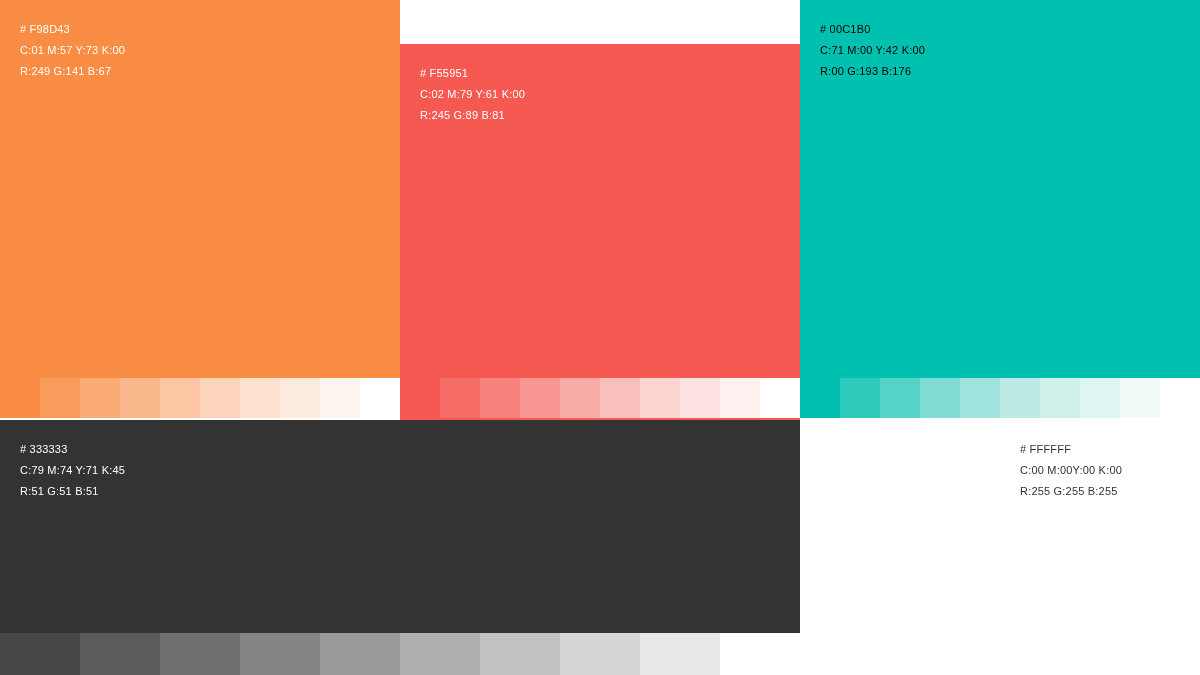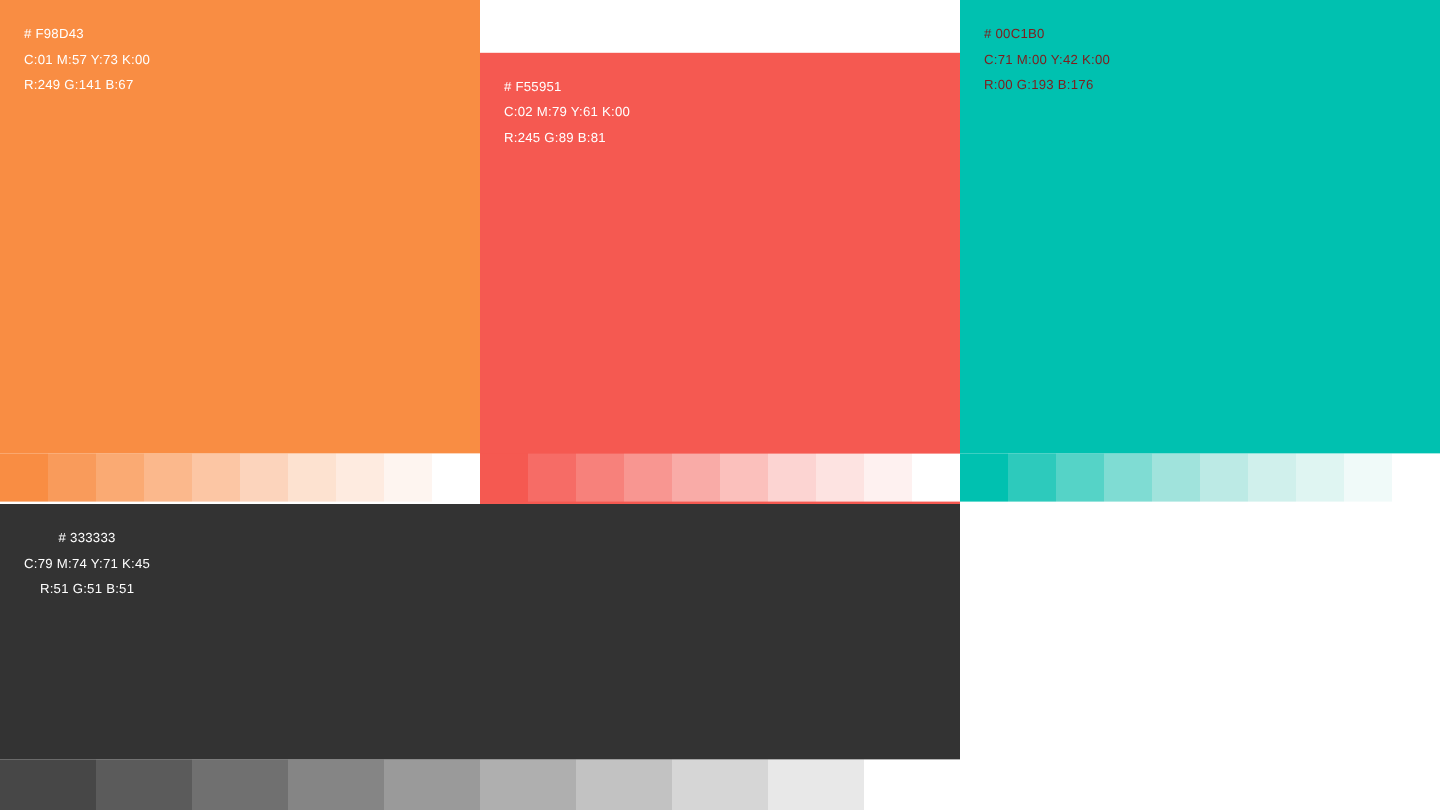--- a/index.html
+++ b/index.html
@@ -83,54 +83,61 @@
     <div class="tint" style="background: rgb(248, 150, 145);"></div>
     <div class="tint" style="background: rgb(249, 171, 167);"></div>
     <div class="tint" style="background: rgb(251, 192, 188);"></div>
     <div class="tint" style="background: rgb(252, 212, 210);"></div>
     <div class="tint" style="background: rgb(253, 227, 225);"></div>
     <div class="tint" style="background: rgb(254, 241, 240);"></div>
     <div class="tint" style="background: rgb(255, 255, 255);"></div>
   </div>
 
   <div class="block" style="left: 800px; top: 0px; width: 400px; height: 378px; background: rgb(0, 193, 176);">
-    <div class="info t-light" style="color: #7f1d1d;">
+    <div class="info t-light" style="color: #000000;">
       <span class="line"># 00C1B0</span>
       <span class="line">C:71 M:00 Y:42 K:00</span>
       <span class="line">R:00 G:193 B:176</span>
     </div>
   </div>
   <div class="tints" style="left:800px; top:378px; width:400px; height:40px;">
     <div class="tint" style="background: rgb(0, 193, 176);"></div>
     <div class="tint" style="background: rgb(45, 202, 188);"></div>
     <div class="tint" style="background: rgb(85, 211, 199);"></div>
     <div class="tint" style="background: rgb(127, 220, 211);"></div>
     <div class="tint" style="background: rgb(160, 227, 220);"></div>
     <div class="tint" style="background: rgb(188, 234, 229);"></div>
     <div class="tint" style="background: rgb(208, 240, 236);"></div>
     <div class="tint" style="background: rgb(223, 245, 242);"></div>
     <div class="tint" style="background: rgb(240, 250, 249);"></div>
     <div class="tint" style="background: rgb(255, 255, 255);"></div>
   </div>
 
-  <div class="block" style="left: 0px; top: 420px; width: 800px; height: 213px; background: rgb(51, 51, 51); text-align: center;">
+  <div class="block" style="left: 0px; top: 420px; width: 800px; height: 213px; background: rgb(51, 51, 51);">
     <div class="info t-light" style="color: rgb(255, 255, 255);">
       <span class="line"># 333333</span>
       <span class="line">C:79 M:74 Y:71 K:45</span>
       <span class="line">R:51 G:51 B:51</span>
     </div>
   </div>
   <div class="tints" style="left:0px; top:633px; width:800px; height:42px;">
     <div class="tint" style="background: rgb(71, 71, 71);"></div>
     <div class="tint" style="background: rgb(91, 91, 91);"></div>
     <div class="tint" style="background: rgb(112, 112, 112);"></div>
     <div class="tint" style="background: rgb(133, 133, 133);"></div>
     <div class="tint" style="background: rgb(154, 154, 154);"></div>
     <div class="tint" style="background: rgb(175, 175, 175);"></div>
     <div class="tint" style="background: rgb(194, 194, 194);"></div>
     <div class="tint" style="background: rgb(214, 214, 214);"></div>
     <div class="tint" style="background: rgb(232, 232, 232);"></div>
     <div class="tint" style="background: rgb(255, 255, 255);"></div>
   </div>
 
 
+  <div class="block" style="left: 1000px; top: 420px; width: 200px; height: 255px; background: rgb(255, 255, 255);">
+    <div class="info t-dark" style="color: rgb(51, 51, 51);">
+      <span class="line"># FFFFFF</span>
+      <span class="line">C:00 M:00Y:00 K:00</span>
+      <span class="line">R:255 G:255 B:255</span>
+    </div>
+  </div>
 
 </div>
 
 </body></html>

